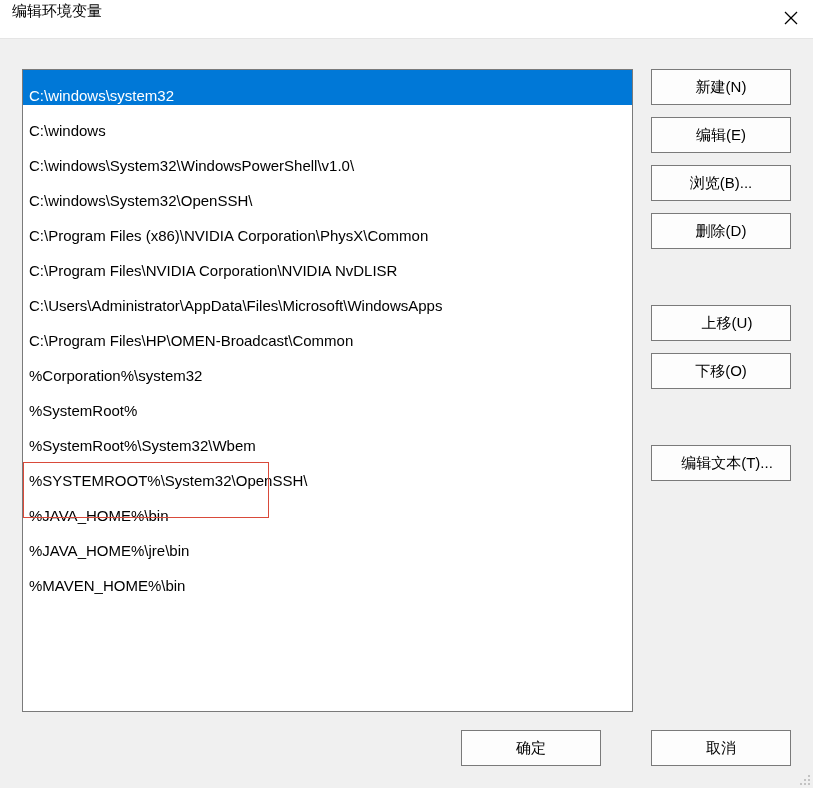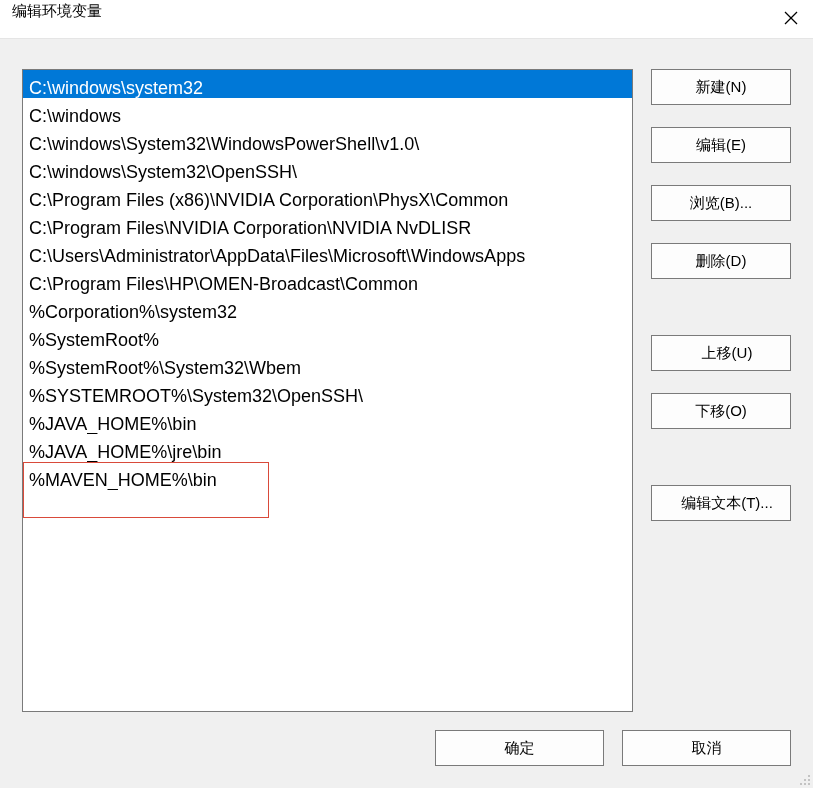--- a/index.html
+++ b/index.html
@@ -62,24 +62,24 @@
       gap: 18px;
     }
     .listbox {
       flex: 1;
       background: #ffffff;
       border: 1px solid #7a7a7a;
       overflow: hidden;
       position: relative;
     }
     .list-item {
-      height: 28px;
+      height: 35px;
       line-height: 28px;
-      padding: 4px 6px;
-      font-size: 18px;
+      padding: 12px 6px;
+      font-size: 15px;
       color: #000;
       white-space: nowrap;
       overflow: hidden;
       cursor: default;
     }
     .list-item.selected {
       background: #0078d7;
       color: #ffffff;
     }
     .highlight-box {
@@ -97,31 +97,32 @@
       background: #fdfdfd;
       border: 1px solid #7a7a7a;
       font-size: 15px;
       color: #000;
       cursor: pointer;
       font-family: inherit;
       display: flex;
       align-items: center;
       justify-content: center;
     }
-    .gap-small { margin-top: 22px; text-align: right; }
+    .gap-small { margin-top: 12px; text-align: right; }
     .gap-large { margin-top: 56px; padding-left: 12px; }
     .footer {
       position: absolute;
       bottom: 22px;
       right: 22px;
       display: flex;
       gap: 18px;
     }
     .footer .btn {
-      width: 169px;
+      width: 140px;
+      margin-left: 32px;
     }
     .resize-grip {
       position: absolute;
       right: 2px;
       bottom: 2px;
       width: 14px;
       height: 14px;
     }
   </style>
 </head>

